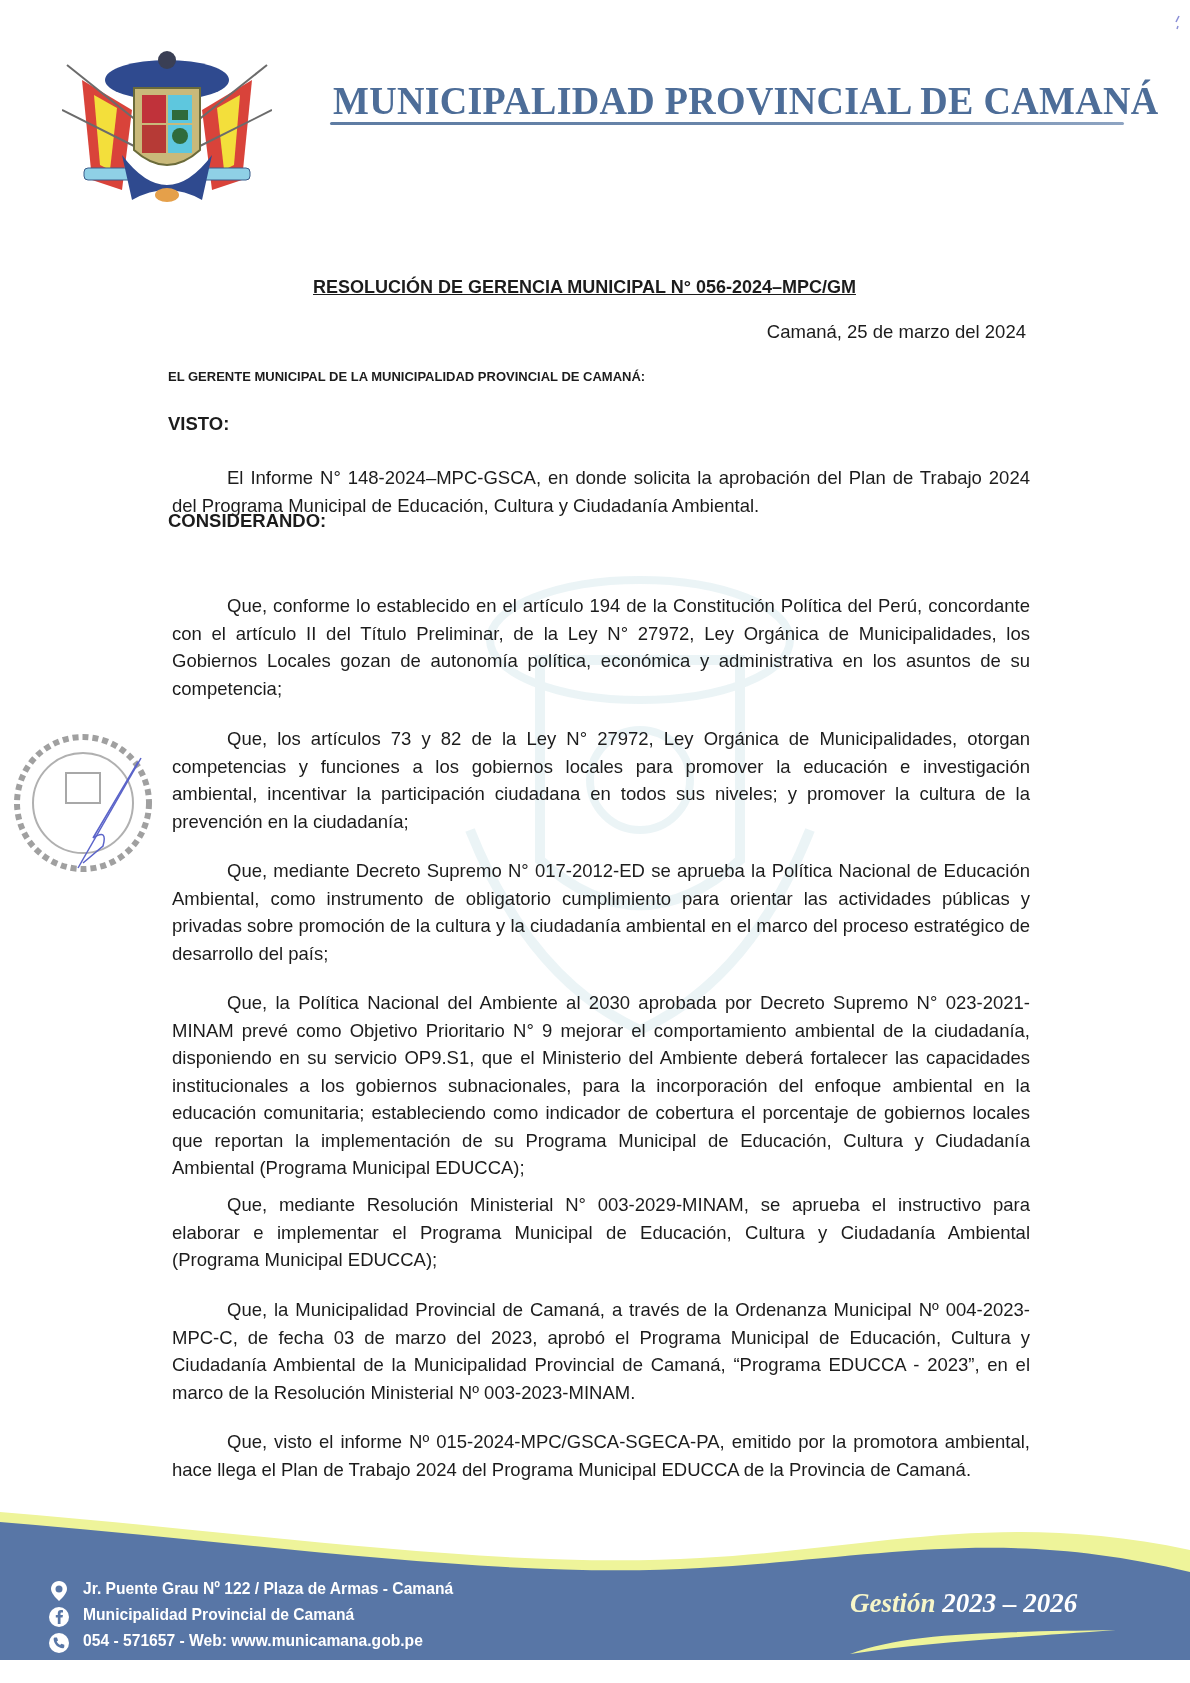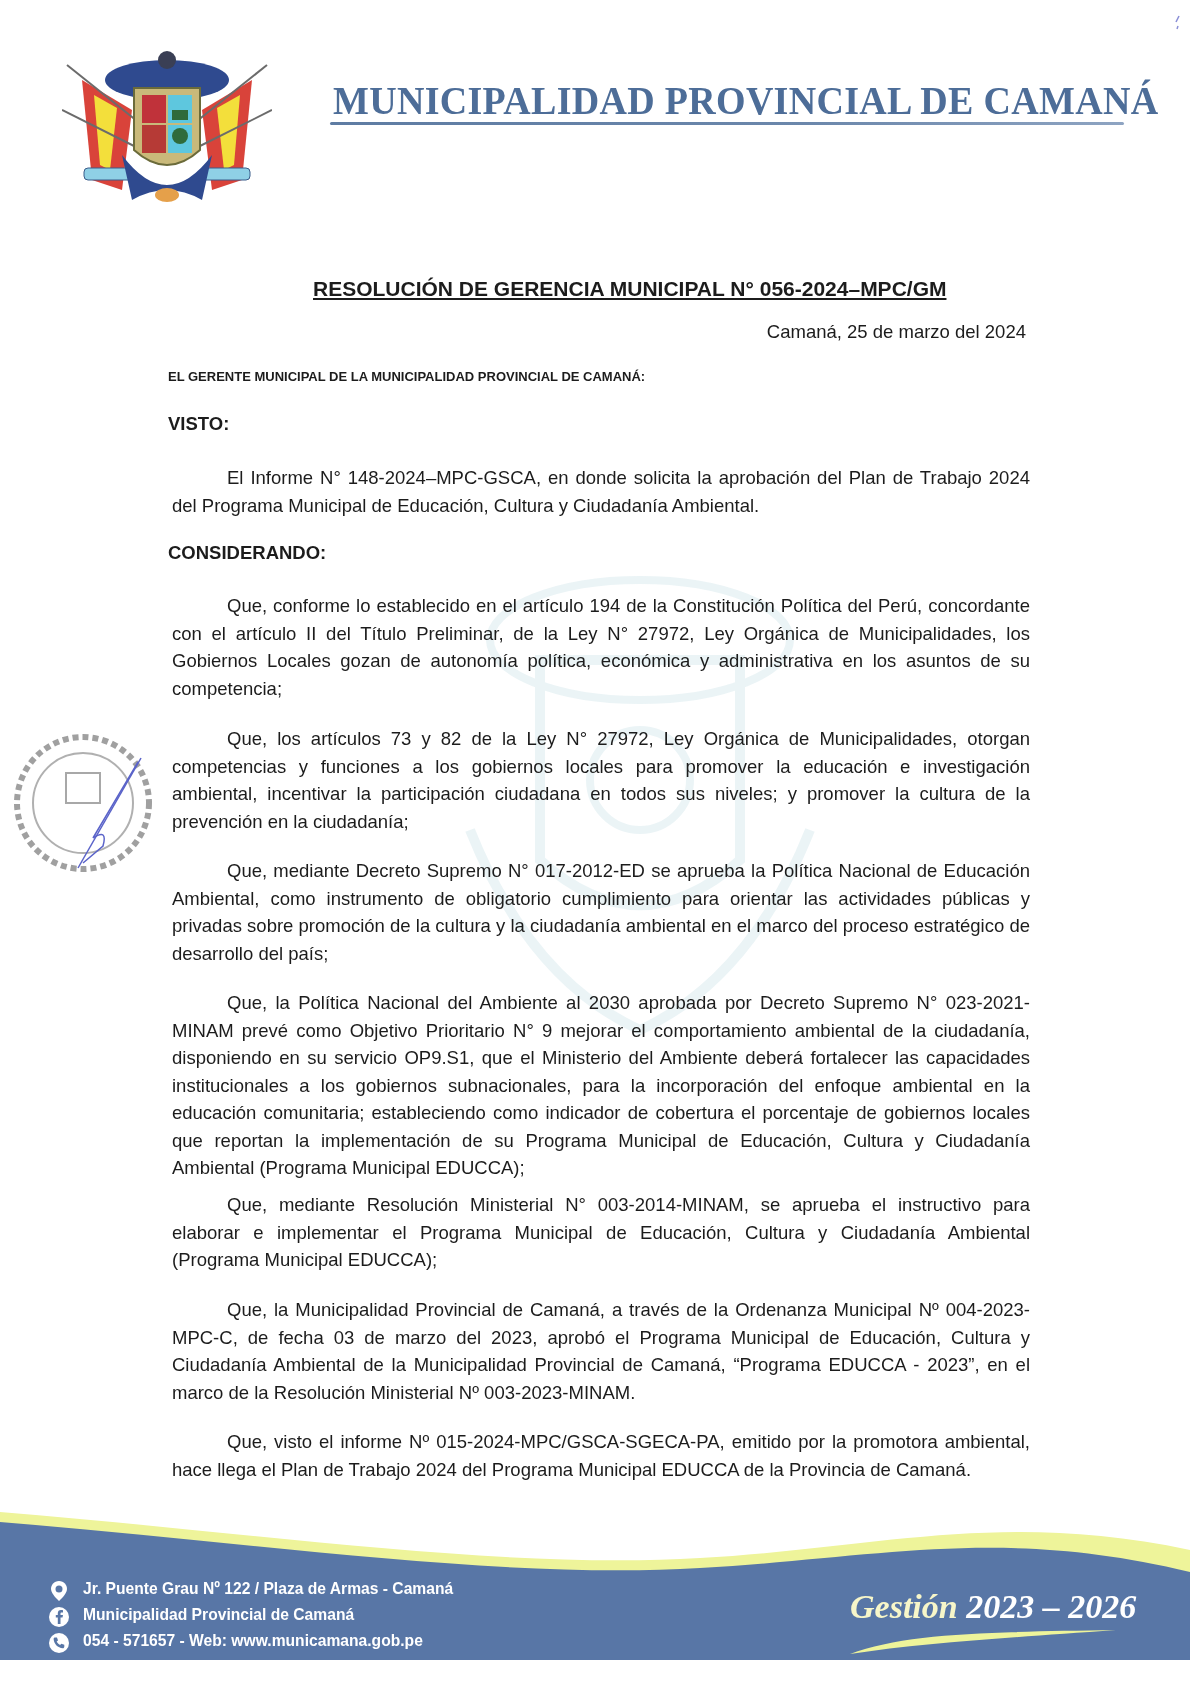--- a/index.html
+++ b/index.html
@@ -17,21 +17,21 @@
     color: #4d6d98; white-space: nowrap;
     transform: scaleY(1.08); transform-origin: left top;
   }
   .title-rule {
     position: absolute; left: 330px; top: 122px; width: 794px; height: 3px;
     background: linear-gradient(to right, #5e7ca3, #6b87ab 60%, #8ea4c2);
     border-radius: 2px;
   }
   .res-title {
     position: absolute; left: 313px; top: 277px;
-    font-weight: bold; font-size: 21px; text-decoration: underline; white-space: nowrap;
+    font-weight: bold; font-size: 18px; text-decoration: underline; white-space: nowrap;
   }
   .date-line { position: absolute; right: 164px; top: 321px; font-size: 18.5px; white-space: nowrap; }
   .gerente { position: absolute; left: 168px; top: 369px; font-weight: bold; font-size: 13px; white-space: nowrap; }
   .heading { position: absolute; left: 168px; font-weight: bold; font-size: 18.5px; text-align: right; }
   .para {
     position: absolute; left: 172px; width: 858px;
     font-size: 18.5px; line-height: 27.5px; text-align: justify; text-indent: 55px;
   }
 
   .watermark {
@@ -42,21 +42,21 @@
   .footer { position: absolute; left: 0; top: 1490px; width: 1190px; height: 193px; }
   .footer svg.wave { position: absolute; left: 0; top: 0; }
   .f-line {
     position: absolute; left: 83px; color: #ffffff; font-weight: bold; font-size: 17px;
     white-space: nowrap; transform: scaleX(0.92); transform-origin: left center;
   }
   .f-icon { position: absolute; left: 48px; width: 22px; height: 22px; }
   .gestion {
     position: absolute; left: 850px; top: 1588px; white-space: nowrap;
     font-family: "Liberation Serif", "DejaVu Serif", serif; font-style: italic; font-weight: bold;
-    font-size: 34px; color: #f7f6c9;
+    font-size: 27px; color: #f7f6c9;
   }
   .gestion .years { color: #ffffff; }
   .edge-mark { position: absolute; left: 1174px; top: 15px; width: 6px; height: 16px; }
 </style>
 </head>
 <body>
 
 <div class="header">
   <svg class="crest" viewBox="0 0 210 165">
 
@@ -103,27 +103,27 @@
   <circle cx="210" cy="250" r="50" fill="none" stroke="#2a8aa0" stroke-width="8"></circle>
 </svg>
 
 <div class="res-title">RESOLUCIÓN DE GERENCIA MUNICIPAL N° 056-2024–MPC/GM</div>
 <div class="date-line">Camaná, 25 de marzo del 2024</div>
 <div class="gerente">EL GERENTE MUNICIPAL DE LA MUNICIPALIDAD PROVINCIAL DE CAMANÁ:</div>
 
 <div class="heading" style="top:413px">VISTO:</div>
 <div class="para" style="top:464px">El Informe N° 148-2024–MPC-GSCA, en donde solicita la aprobación del Plan de Trabajo 2024 del Programa Municipal de Educación, Cultura y Ciudadanía Ambiental.</div>
 
-<div class="heading" style="top:542px">CONSIDERANDO:</div>
+<div class="heading" style="top:510px">CONSIDERANDO:</div>
 
 <div class="para" style="top:592px">Que, conforme lo establecido en el artículo 194 de la Constitución Política del Perú, concordante con el artículo II del Título Preliminar, de la Ley N° 27972, Ley Orgánica de Municipalidades, los Gobiernos Locales gozan de autonomía política, económica y administrativa en los asuntos de su competencia;</div>
 <div class="para" style="top:725px">Que, los artículos 73 y 82 de la Ley N° 27972, Ley Orgánica de Municipalidades, otorgan competencias y funciones a los gobiernos locales para promover la educación e investigación ambiental, incentivar la participación ciudadana en todos sus niveles; y promover la cultura de la prevención en la ciudadanía;</div>
 <div class="para" style="top:857px">Que, mediante Decreto Supremo N° 017-2012-ED se aprueba la Política Nacional de Educación Ambiental, como instrumento de obligatorio cumplimiento para orientar las actividades públicas y privadas sobre promoción de la cultura y la ciudadanía ambiental en el marco del proceso estratégico de desarrollo del país;</div>
 <div class="para" style="top:989px">Que, la Política Nacional del Ambiente al 2030 aprobada por Decreto Supremo N° 023-2021-MINAM prevé como Objetivo Prioritario N° 9 mejorar el comportamiento ambiental de la ciudadanía, disponiendo en su servicio OP9.S1, que el Ministerio del Ambiente deberá fortalecer las capacidades institucionales a los gobiernos subnacionales, para la incorporación del enfoque ambiental en la educación comunitaria; estableciendo como indicador de cobertura el porcentaje de gobiernos locales que reportan la implementación de su Programa Municipal de Educación, Cultura y Ciudadanía Ambiental (Programa Municipal EDUCCA);</div>
-<div class="para" style="top:1191px">Que, mediante Resolución Ministerial N° 003-2014-MINAM, se aprueba el instructivo para elaborar e implementar el Programa Municipal de Educación, Cultura y Ciudadanía Ambiental (Programa Municipal EDUCCA);</div>
+<div class="para" style="top:1191px">Que, mediante Resolución Ministerial N° 003-2029-MINAM, se aprueba el instructivo para elaborar e implementar el Programa Municipal de Educación, Cultura y Ciudadanía Ambiental (Programa Municipal EDUCCA);</div>
 <div class="para" style="top:1296px">Que, la Municipalidad Provincial de Camaná, a través de la Ordenanza Municipal Nº 004-2023-MPC-C, de fecha 03 de marzo del 2023, aprobó el Programa Municipal de Educación, Cultura y Ciudadanía Ambiental de la Municipalidad Provincial de Camaná, “Programa EDUCCA - 2023”, en el marco de la Resolución Ministerial Nº 003-2023-MINAM.</div>
 <div class="para" style="top:1428px">Que, visto el informe Nº 015-2024-MPC/GSCA-SGECA-PA, emitido por la promotora ambiental, hace llega el Plan de Trabajo 2024 del Programa Municipal EDUCCA de la Provincia de Camaná.</div>
 
 <svg class="seal" viewBox="0 0 150 150">
   <circle cx="75" cy="75" r="66" fill="none" stroke="#a0a0a0" stroke-width="6" stroke-dasharray="6 4"></circle>
   <circle cx="75" cy="75" r="50" fill="none" stroke="#b0b0b0" stroke-width="2"></circle>
   <rect x="58" y="45" width="34" height="30" fill="none" stroke="#a8a8a8" stroke-width="2"></rect>
   <path d="M133,30 L70,140" stroke="#5a63c9" stroke-width="1.5" fill="none"></path>
   <path d="M130,34 L85,110 Q100,100 95,118 L75,135" stroke="#5a63c9" stroke-width="1.5" fill="none"></path>
 </svg>

